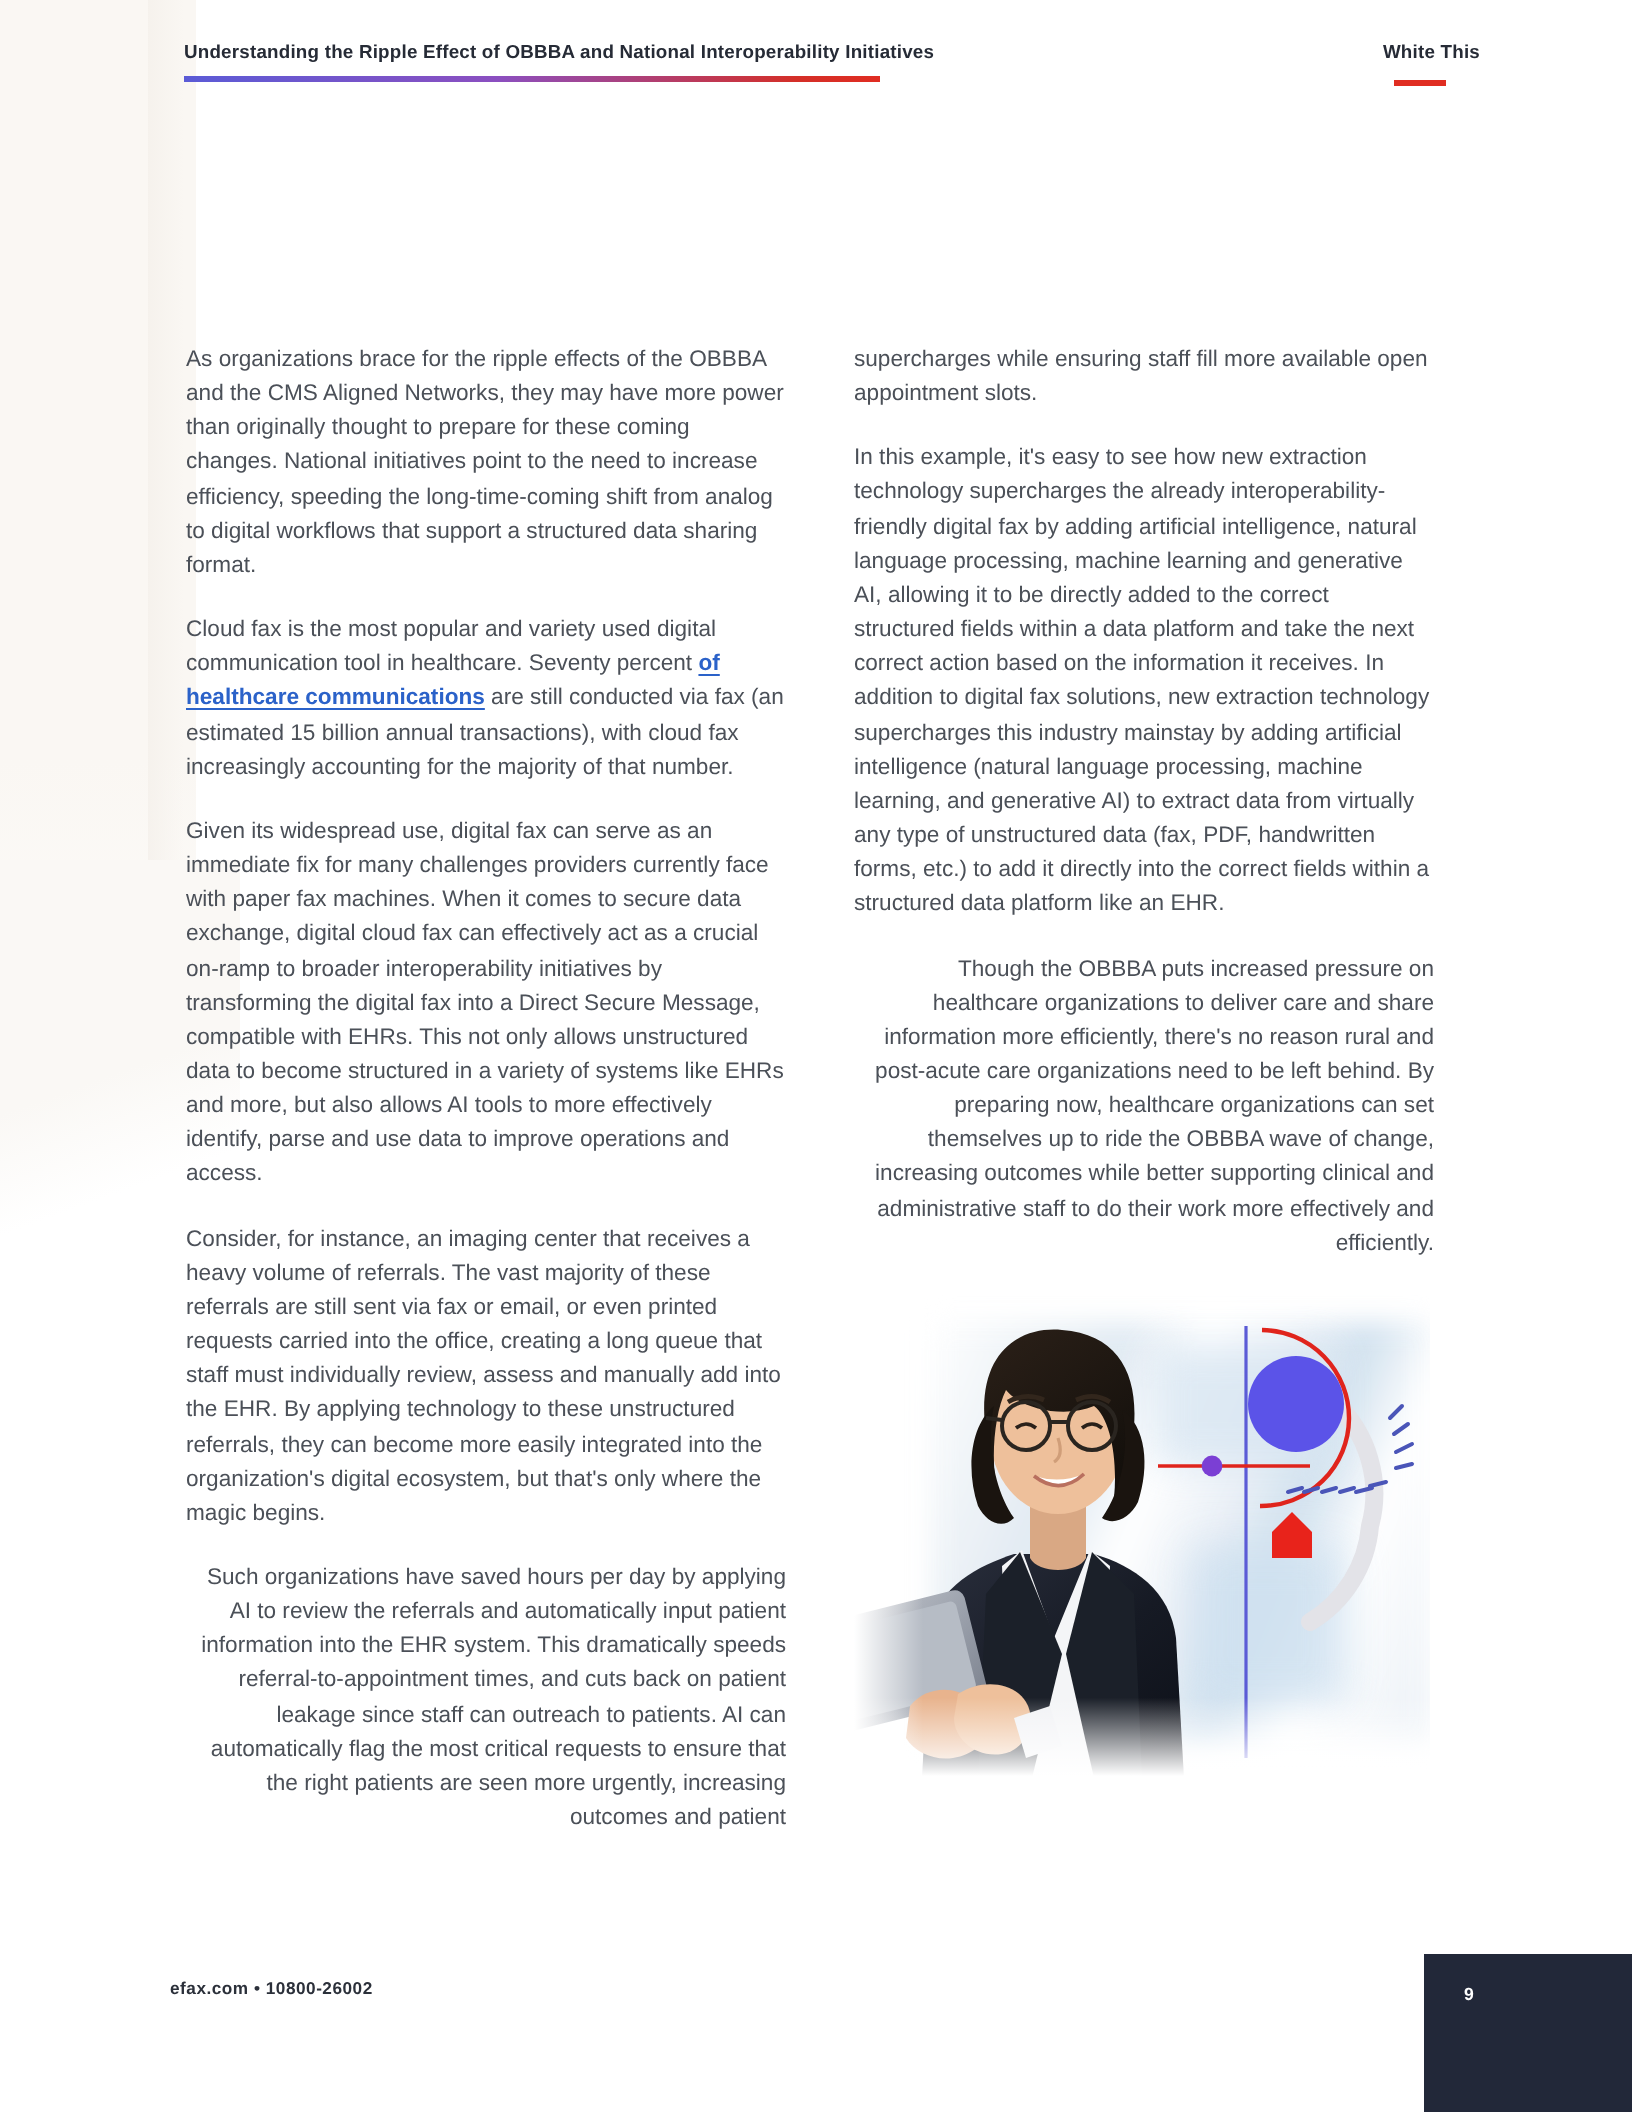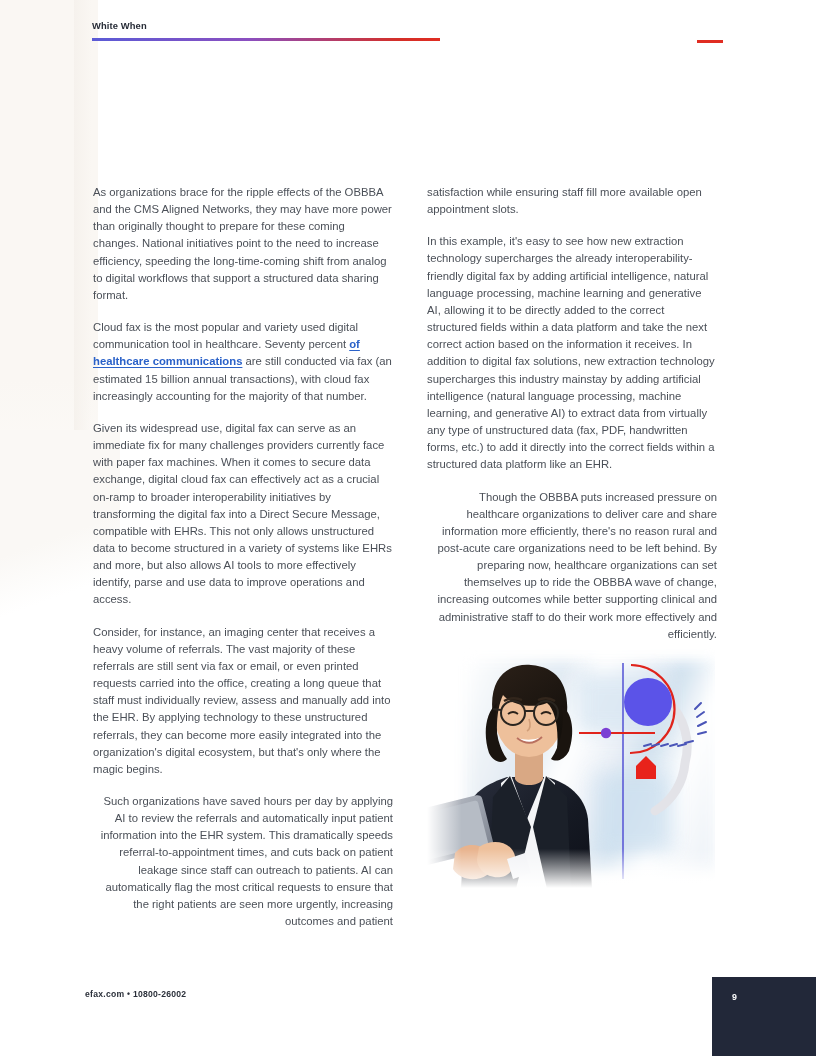--- a/index.html
+++ b/index.html
@@ -84,21 +84,21 @@
   
   .title{
     position:absolute;left:93px;top:78px;width:600px;
     font-size:31.5px;font-weight:bold;line-height:1.17;
     color:#262b36;letter-spacing:-0.2px;
   }
 
   
   .col{
     position:absolute;top:172px;
-    font-size:11.3px;line-height:1.52;color:#4b5058;margin-top:12px;
+    font-size:11.3px;line-height:1.52;color:#4b5058;
   }
   .col-left{left:93px;width:300px;}
   .col-right{left:427px;width:290px;}
   .col p{margin:0 0 15px 0;}
   .col p:last-child{margin-bottom:0;text-align:right;}
   .col a{
     color:#2b62c9;font-weight:bold;text-decoration:underline;
     text-underline-offset:2px;
   }
 
@@ -151,37 +151,38 @@
 
 <div class="page">
 
   <div class="warm-band"></div>
   <div class="warm-band2"></div>
   <div class="warm-diag"></div>
   <div class="texture"></div>
 
   <div class="header">
     <div class="header-row">
-      <div class="header-label">White When</div>
+      <div class="header-title">Understanding the Ripple Effect of OBBBA and National Interoperability Initiatives</div>
+      <div class="header-label">White This</div>
     </div>
   </div>
   <div class="rule-grad"></div>
   <div class="rule-red"></div>
 
 
   <div class="col col-left">
     <p>As organizations brace for the ripple effects of the OBBBA and the CMS Aligned Networks, they may have more power than originally thought to prepare for these coming changes. National initiatives point to the need to increase efficiency, speeding the long-time-coming shift from analog to digital workflows that support a structured data sharing format.</p>
     <p><span>Cloud fax is the most popular and variety used digital communication tool in healthcare. Seventy percent </span><a href="#">of healthcare communications</a><span> are still conducted via fax (an estimated 15 billion annual transactions), with cloud fax increasingly accounting for the majority of that number.</span></p>
     <p>Given its widespread use, digital fax can serve as an immediate fix for many challenges providers currently face with paper fax machines. When it comes to secure data exchange, digital cloud fax can effectively act as a crucial on-ramp to broader interoperability initiatives by transforming the digital fax into a Direct Secure Message, compatible with EHRs. This not only allows unstructured data to become structured in a variety of systems like EHRs and more, but also allows AI tools to more effectively identify, parse and use data to improve operations and access.</p>
     <p>Consider, for instance, an imaging center that receives a heavy volume of referrals. The vast majority of these referrals are still sent via fax or email, or even printed requests carried into the office, creating a long queue that staff must individually review, assess and manually add into the EHR. By applying technology to these unstructured referrals, they can become more easily integrated into the organization's digital ecosystem, but that's only where the magic begins.</p>
     <p>Such organizations have saved hours per day by applying AI to review the referrals and automatically input patient information into the EHR system. This dramatically speeds referral-to-appointment times, and cuts back on patient leakage since staff can outreach to patients. AI can automatically flag the most critical requests to ensure that the right patients are seen more urgently, increasing outcomes and patient</p>
   </div>
 
   <div class="col col-right">
-    <p>satisfaction while ensuring staff fill more available open appointment slots.</p>
+    <p>supercharges while ensuring staff fill more available open appointment slots.</p>
     <p>In this example, it's easy to see how new extraction technology supercharges the already interoperability-friendly digital fax by adding artificial intelligence, natural language processing, machine learning and generative AI, allowing it to be directly added to the correct structured fields within a data platform and take the next correct action based on the information it receives. In addition to digital fax solutions, new extraction technology supercharges this industry mainstay by adding artificial intelligence (natural language processing, machine learning, and generative AI) to extract data from virtually any type of unstructured data (fax, PDF, handwritten forms, etc.) to add it directly into the correct fields within a structured data platform like an EHR.</p>
     <p>Though the OBBBA puts increased pressure on healthcare organizations to deliver care and share information more efficiently, there's no reason rural and post-acute care organizations need to be left behind. By preparing now, healthcare organizations can set themselves up to ride the OBBBA wave of change, increasing outcomes while better supporting clinical and administrative staff to do their work more effectively and efficiently.</p>
   </div>
 
   <div class="photo">
     <div class="ph-bg"></div>
     <div class="ph-bg2"></div>
     <div class="ph-bg3"></div>
 
     <svg class="ph-graphic" viewBox="0 0 288 245">

